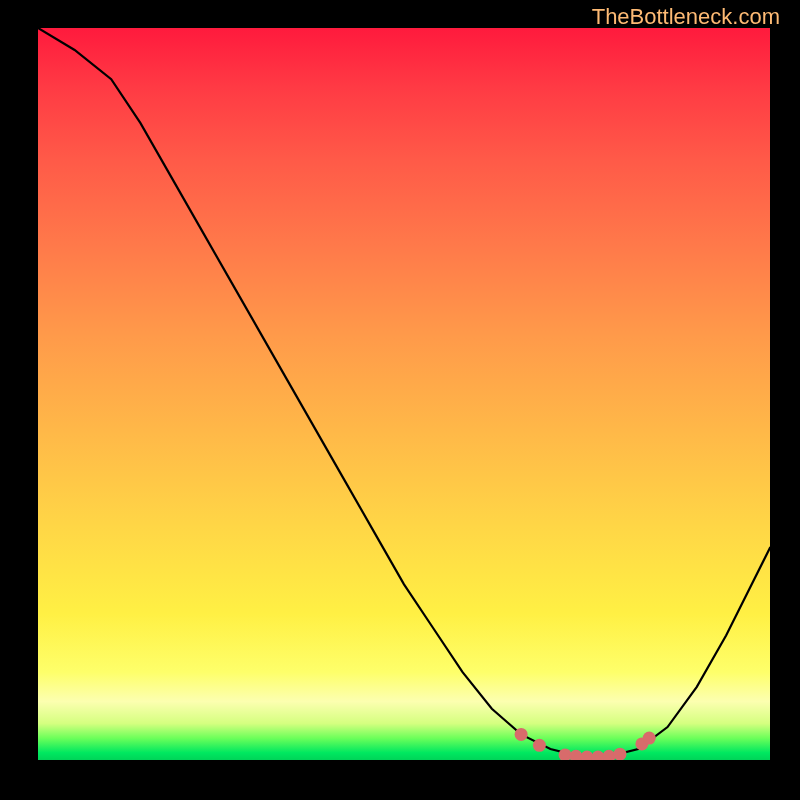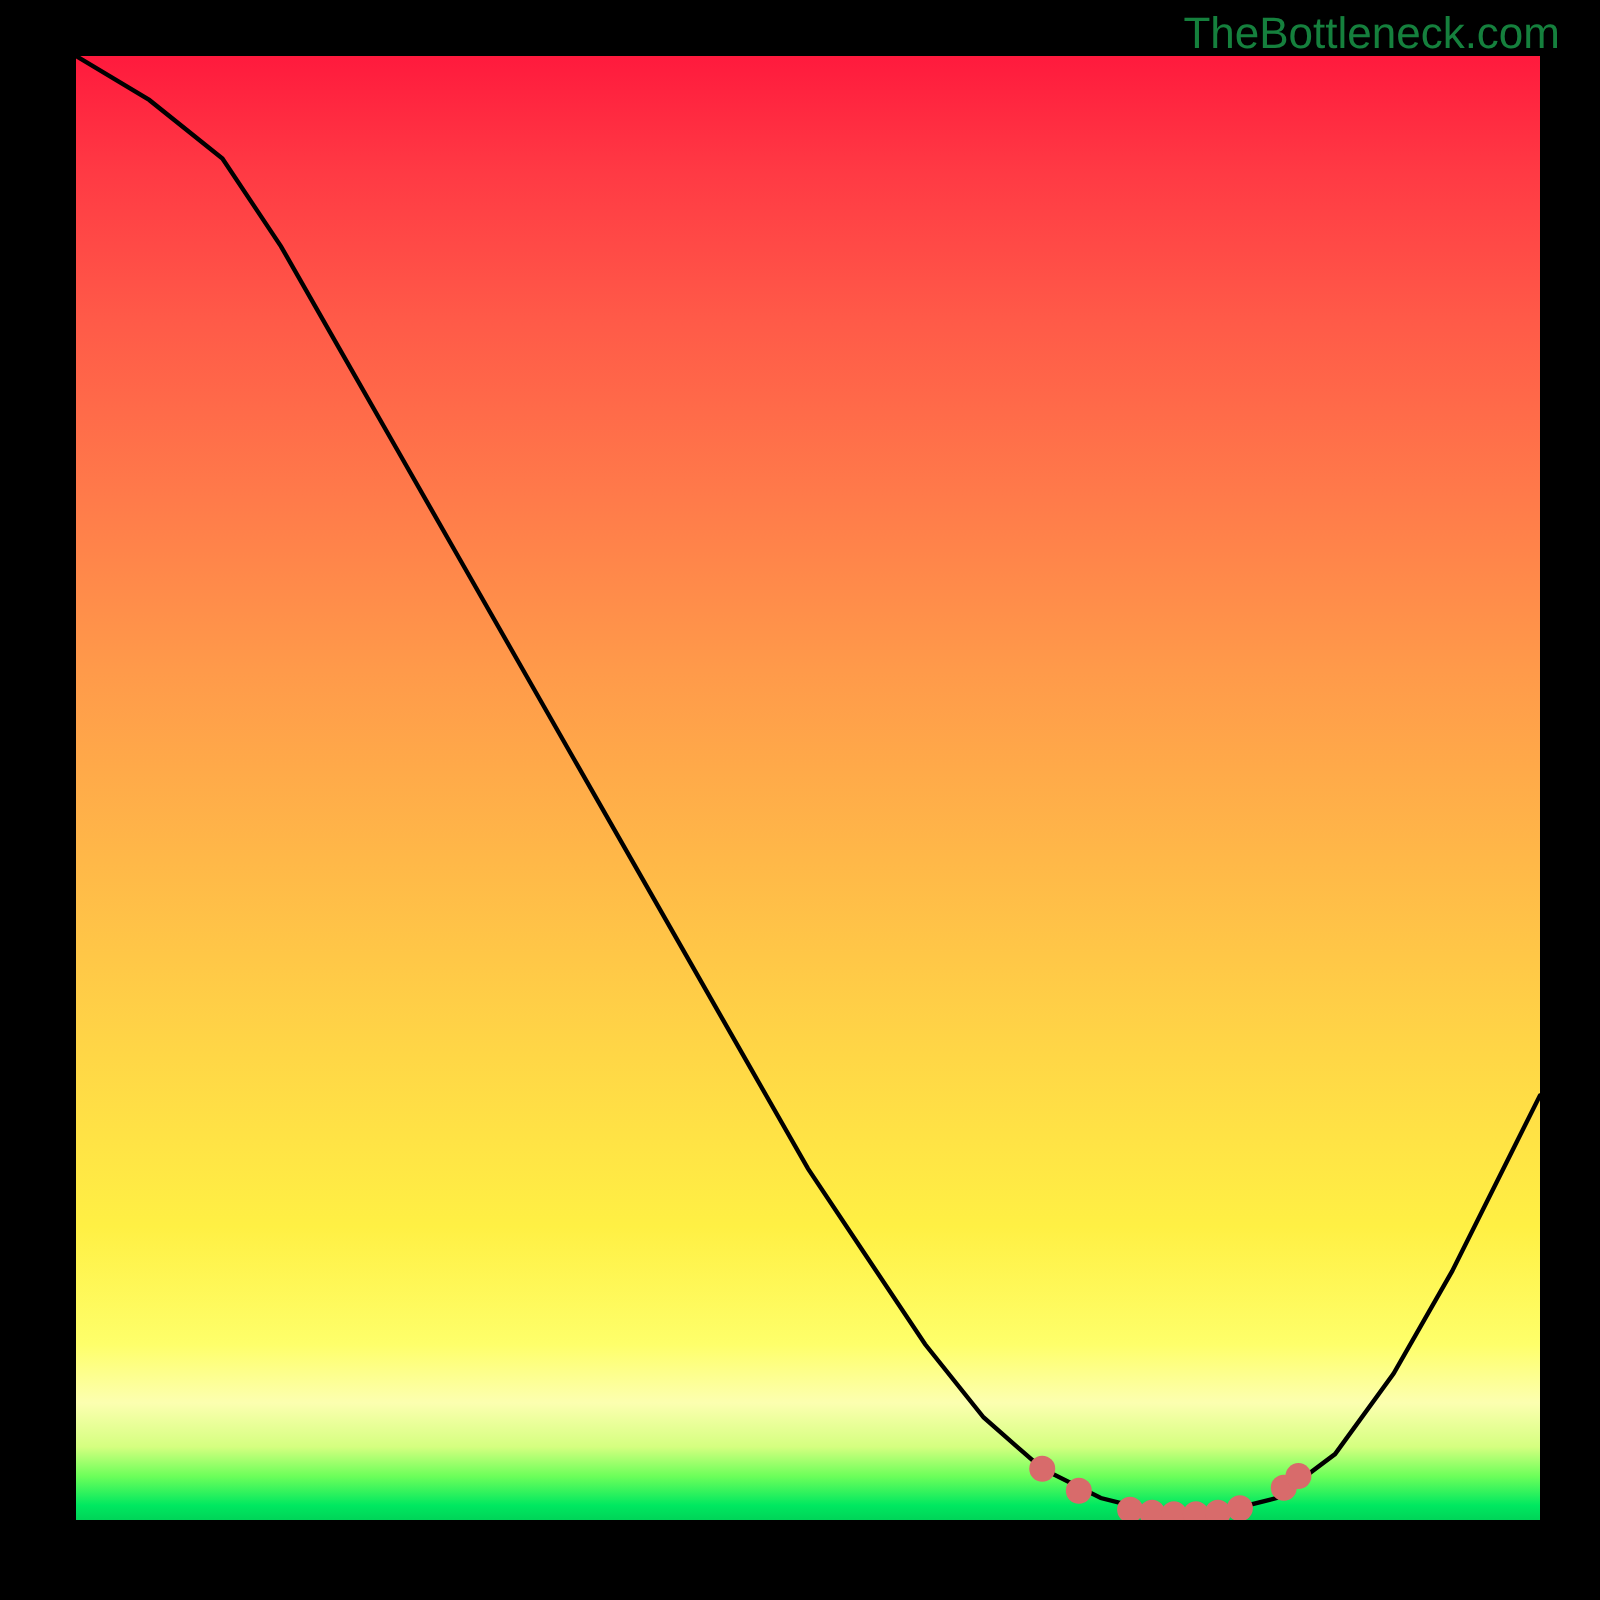--- a/index.html
+++ b/index.html
@@ -8,21 +8,21 @@
     height: 800px;
     background: #000;
     position: relative;
     font-family: Arial, sans-serif;
   }
   .watermark {
     position: absolute;
     top: 4px;
     right: 20px;
     font-size: 22px;
-    color: #15803d;
+    color: #fdba74;
     font-weight: 500;
     z-index: 10;
   }
   .plot-area {
     position: absolute;
     top: 28px;
     left: 38px;
     width: 732px;
     height: 732px;
     overflow: hidden;

